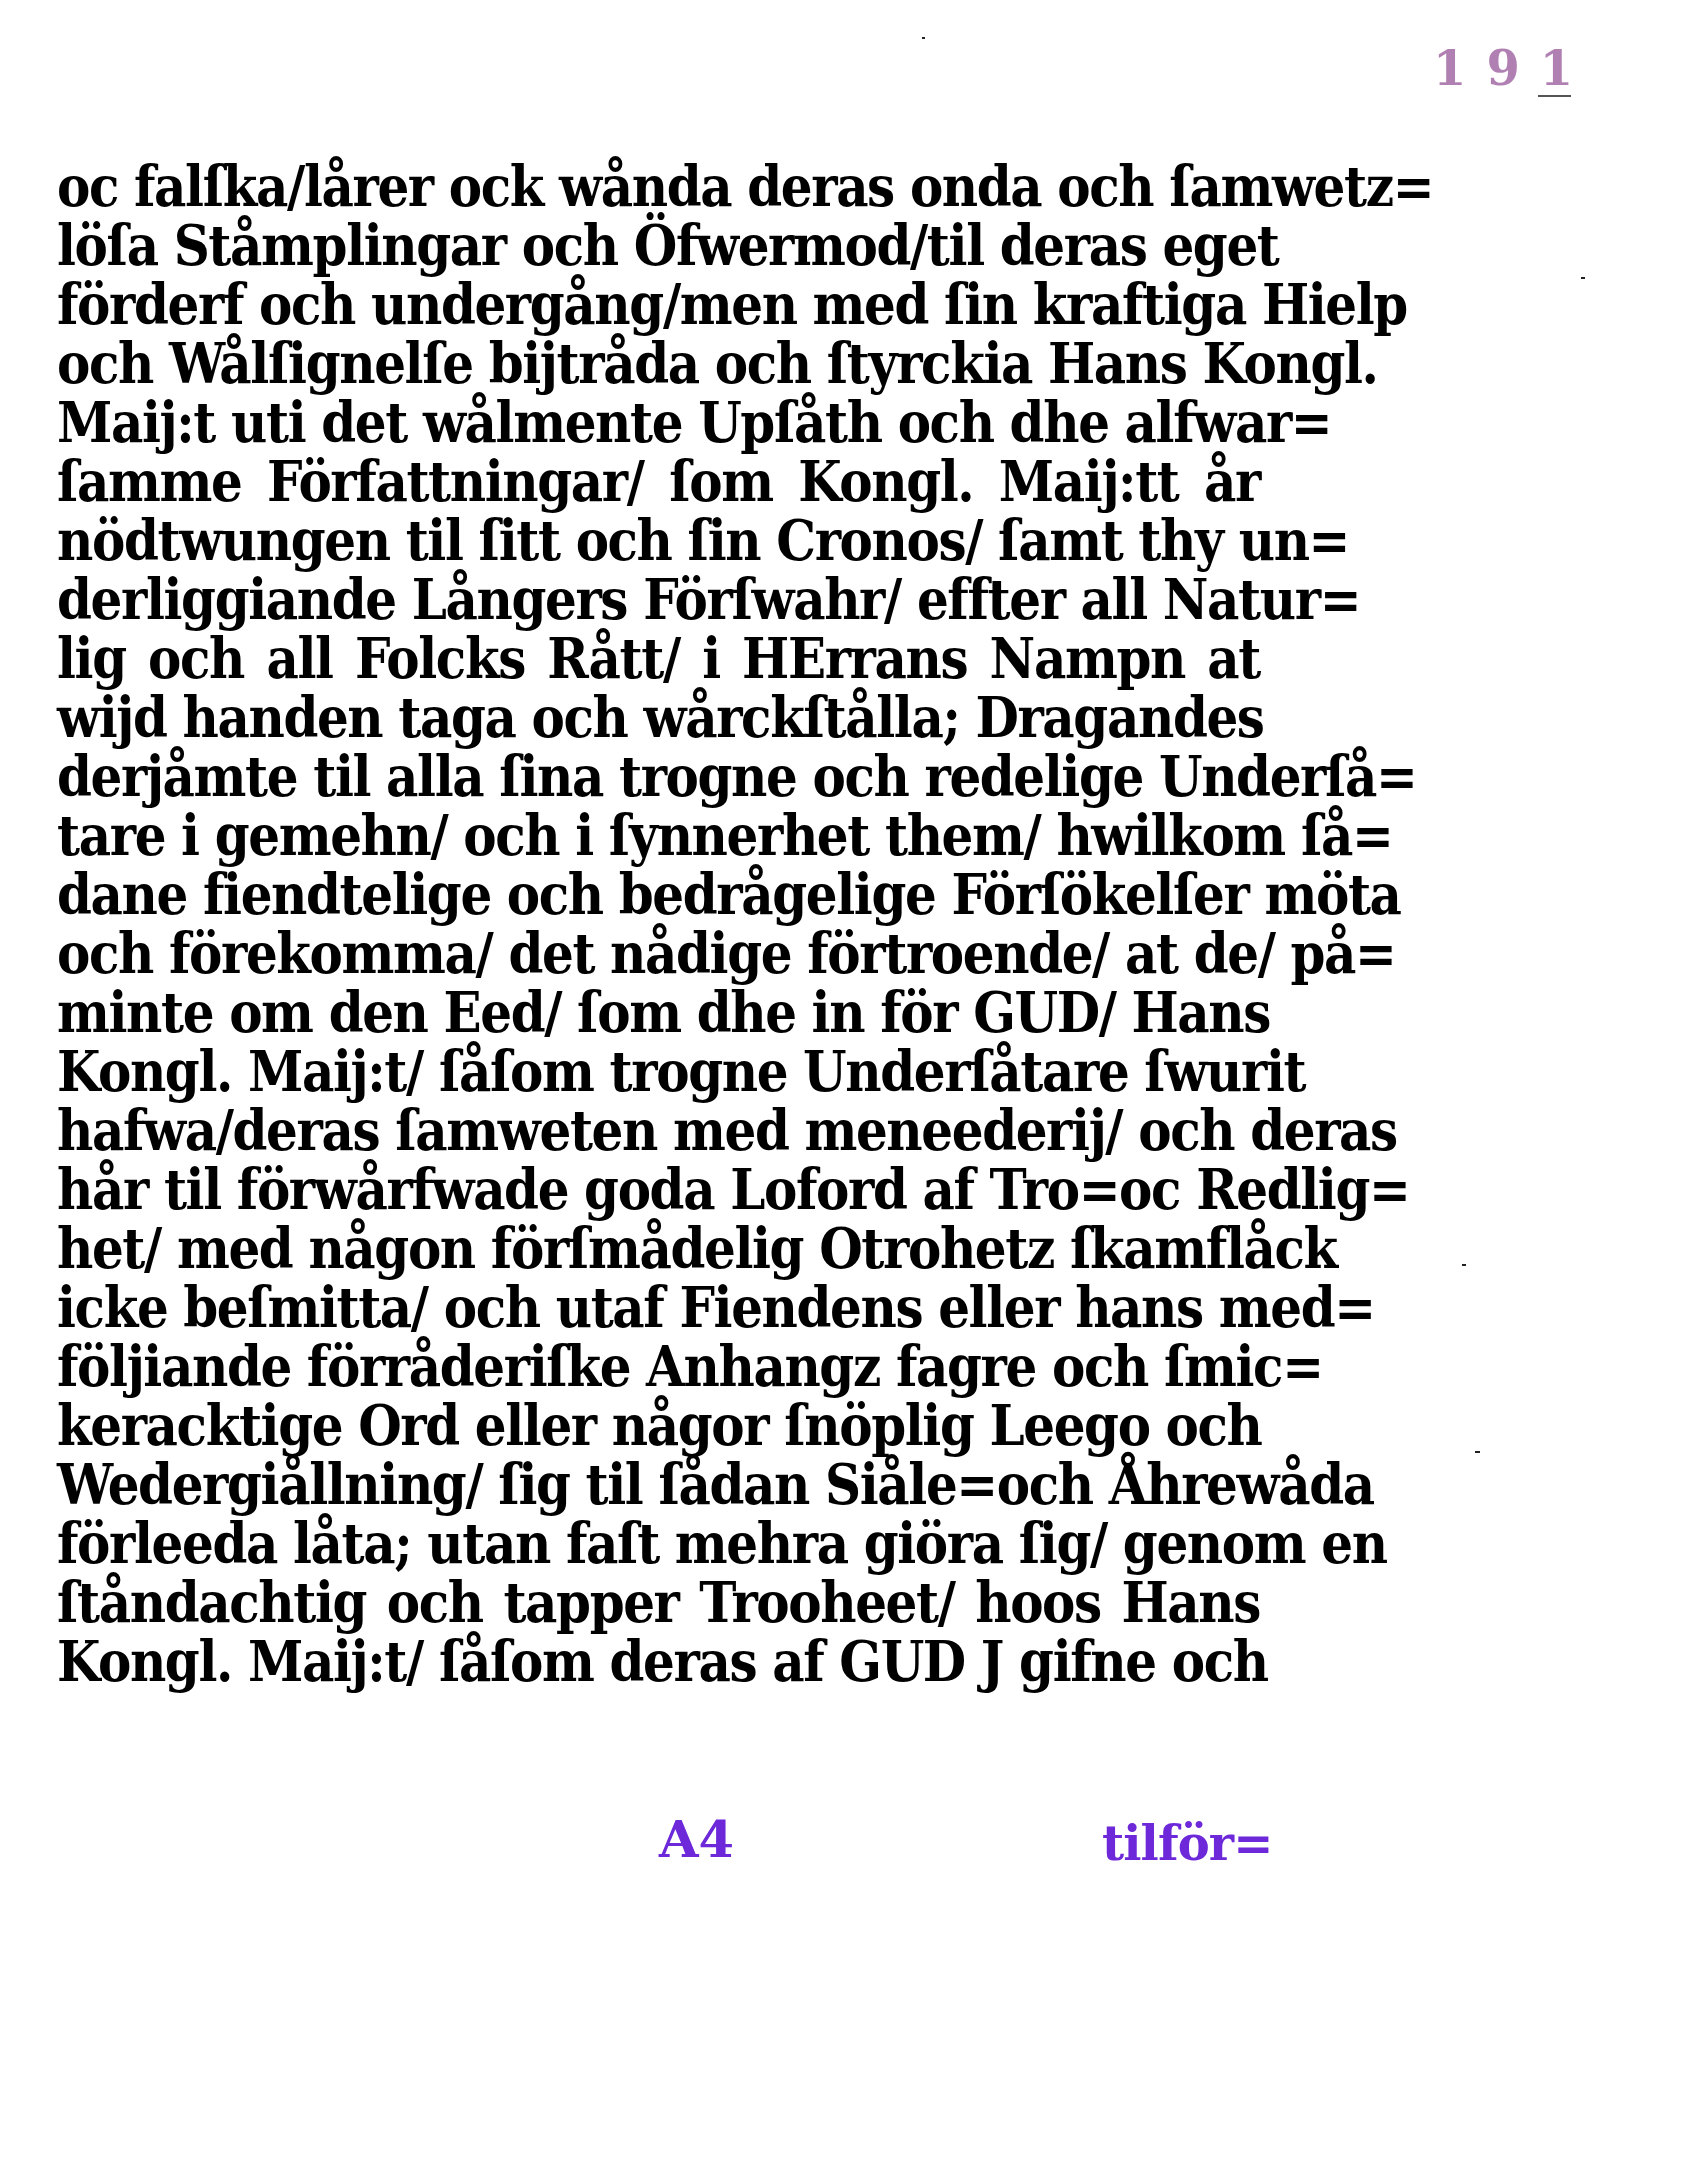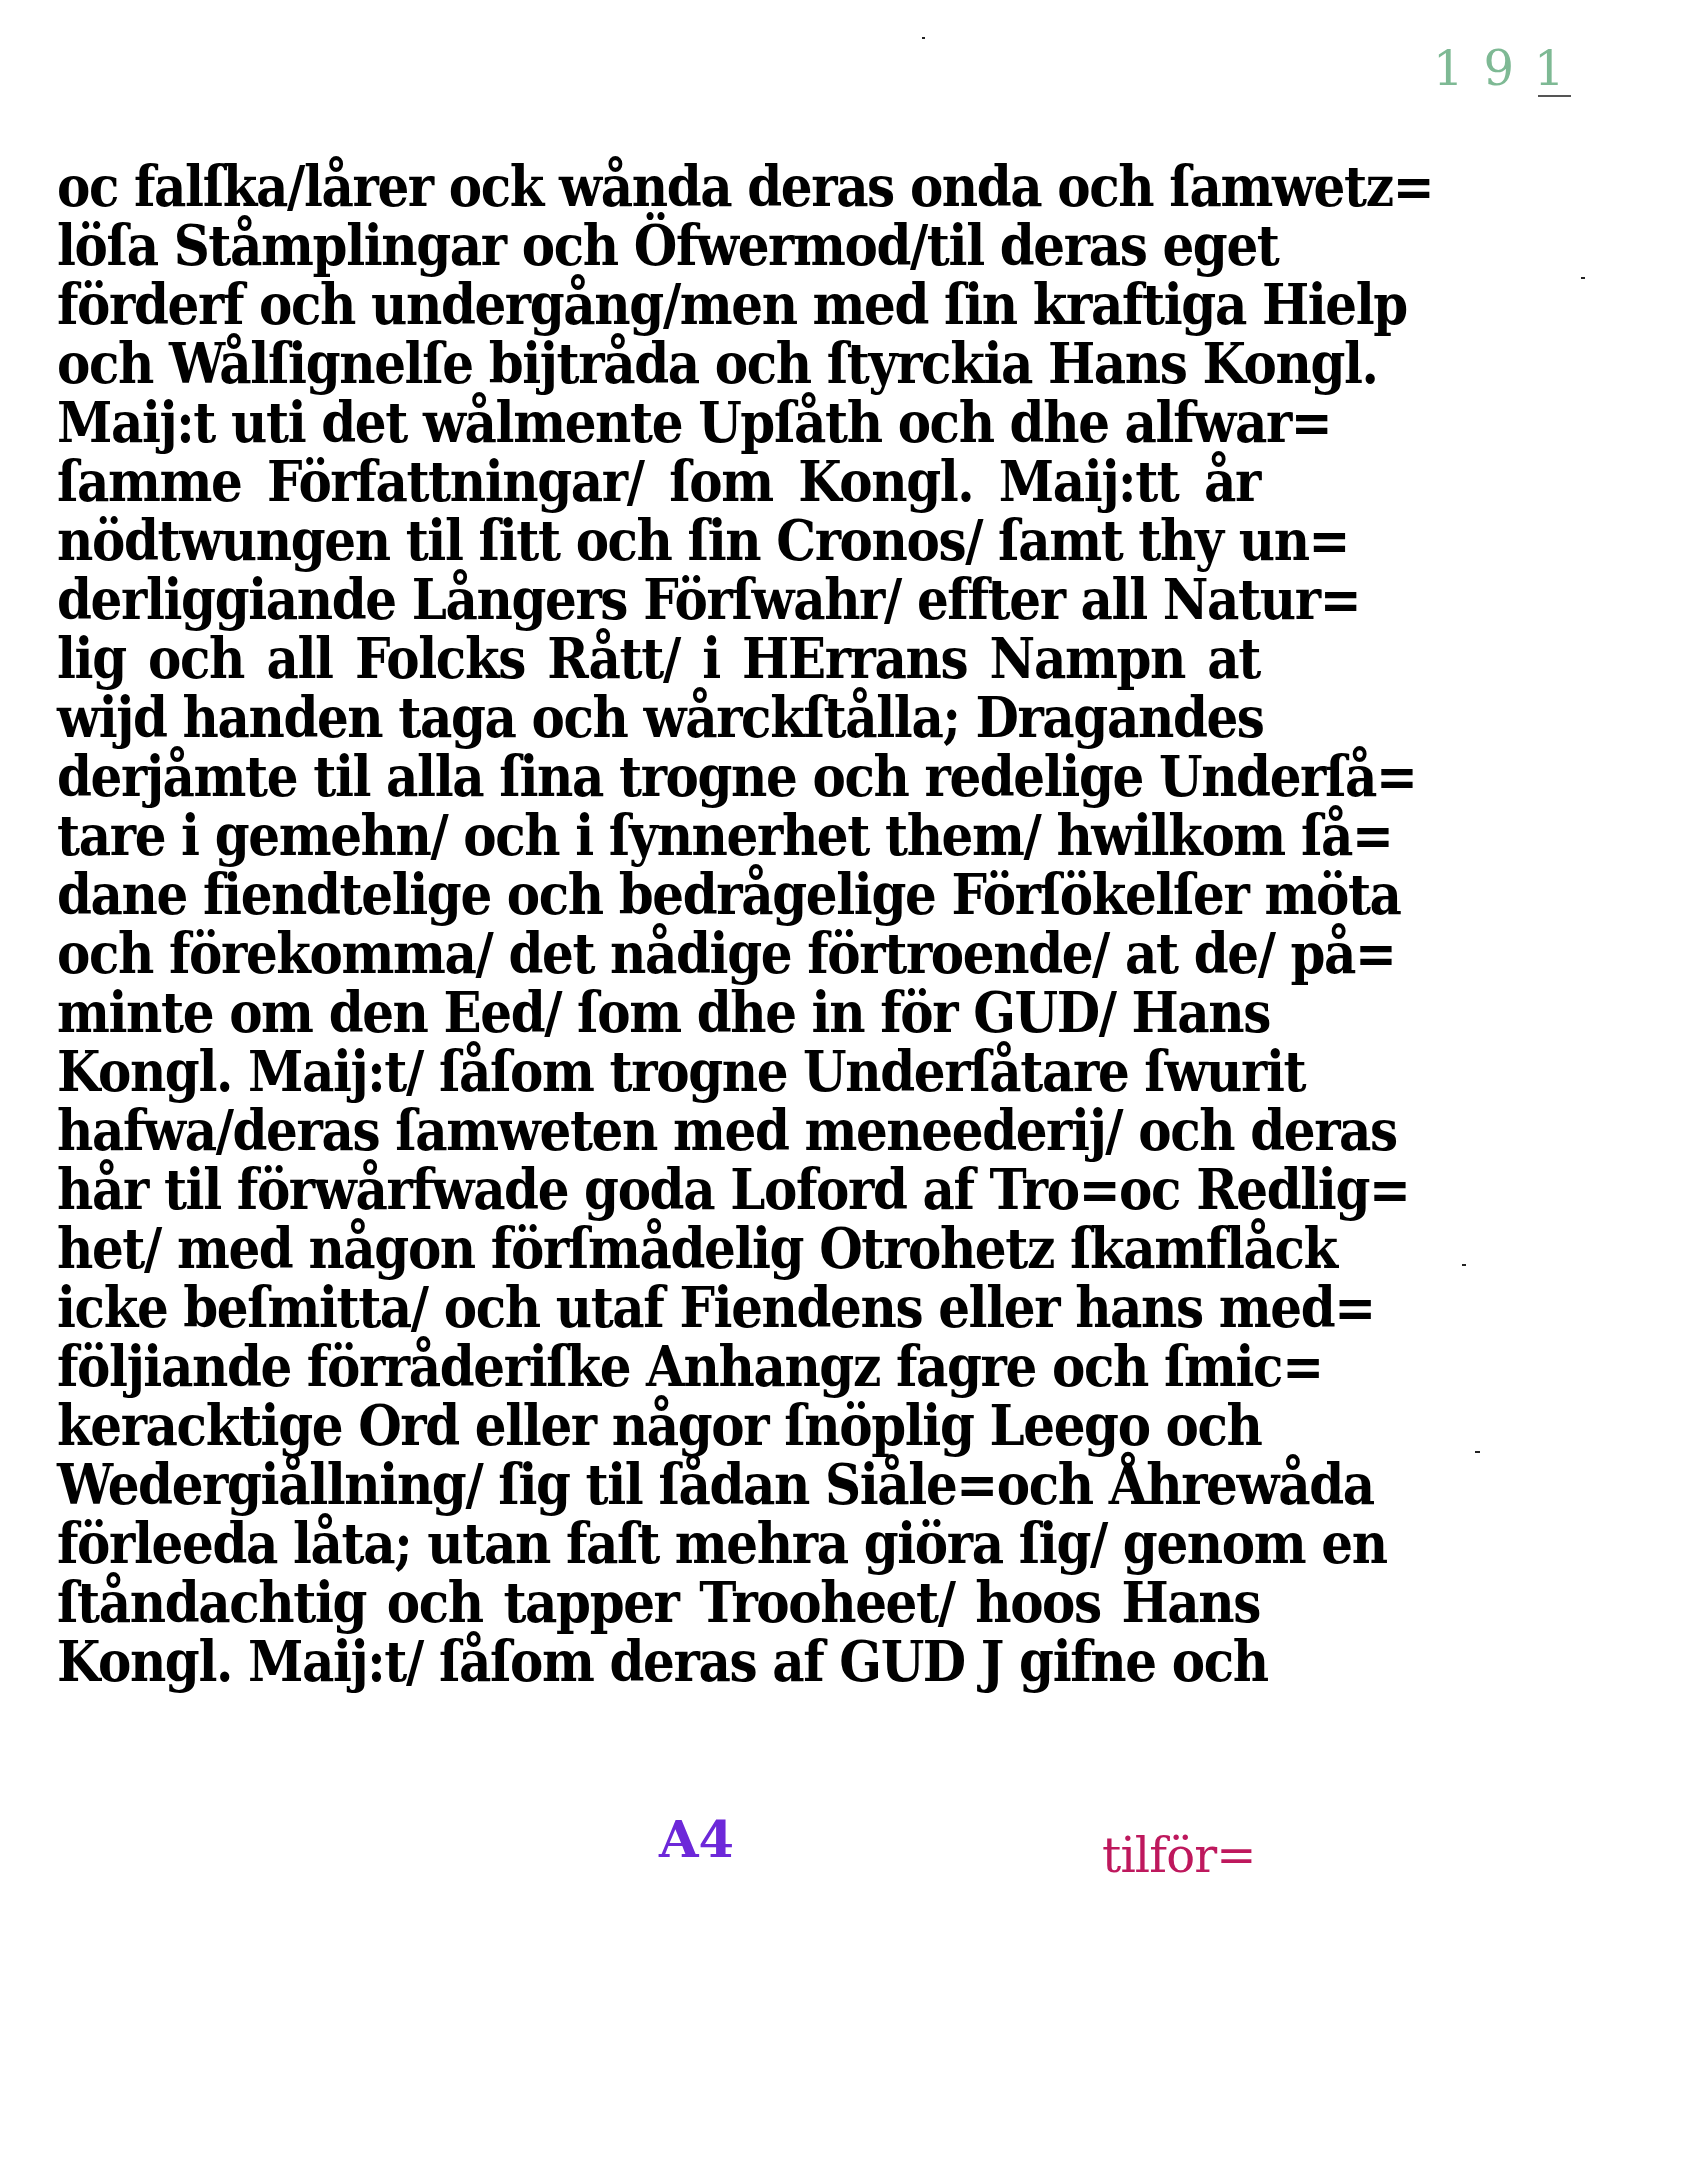--- a/index.html
+++ b/index.html
@@ -20,23 +20,24 @@
       background: #ffffff;
     }
     .folio {
       position: absolute;
       left: 1433px;
       top: 44px;
       width: 129px;
       font-family: "DejaVu Serif", serif;
       font-size: 48px;
       letter-spacing: 20px;
-      color: #15803d;
+      color: #701a75;
       opacity: 0.55;
       line-height: 1;
+      font-weight: bold;
     }
     .folio-rule {
       position: absolute;
       left: 1538px;
       top: 95px;
       width: 33px;
       height: 1.8px;
       background: #555;
     }
     .text-block {
@@ -74,25 +75,25 @@
       top: 0;
       font-family: "DejaVu Serif", serif;
       font-weight: bold;
       font-size: 51px;
       color: #6d28d9;
       line-height: 64px;
     }
     .catchword {
       position: absolute;
       left: 1102px;
-      top: 16px;
+      top: 4px;
       font-family: "DejaVu Serif", serif;
-      font-weight: normal;
+      font-weight: bold;
       font-size: 48px;
-      color: #be185d;
+      color: #6d28d9;
       line-height: 64px;
       letter-spacing: -0.9px;
     }
     .speck {
       position: absolute;
       background: #222;
       height: 1.8px;
     }
   </style>
 </head>

